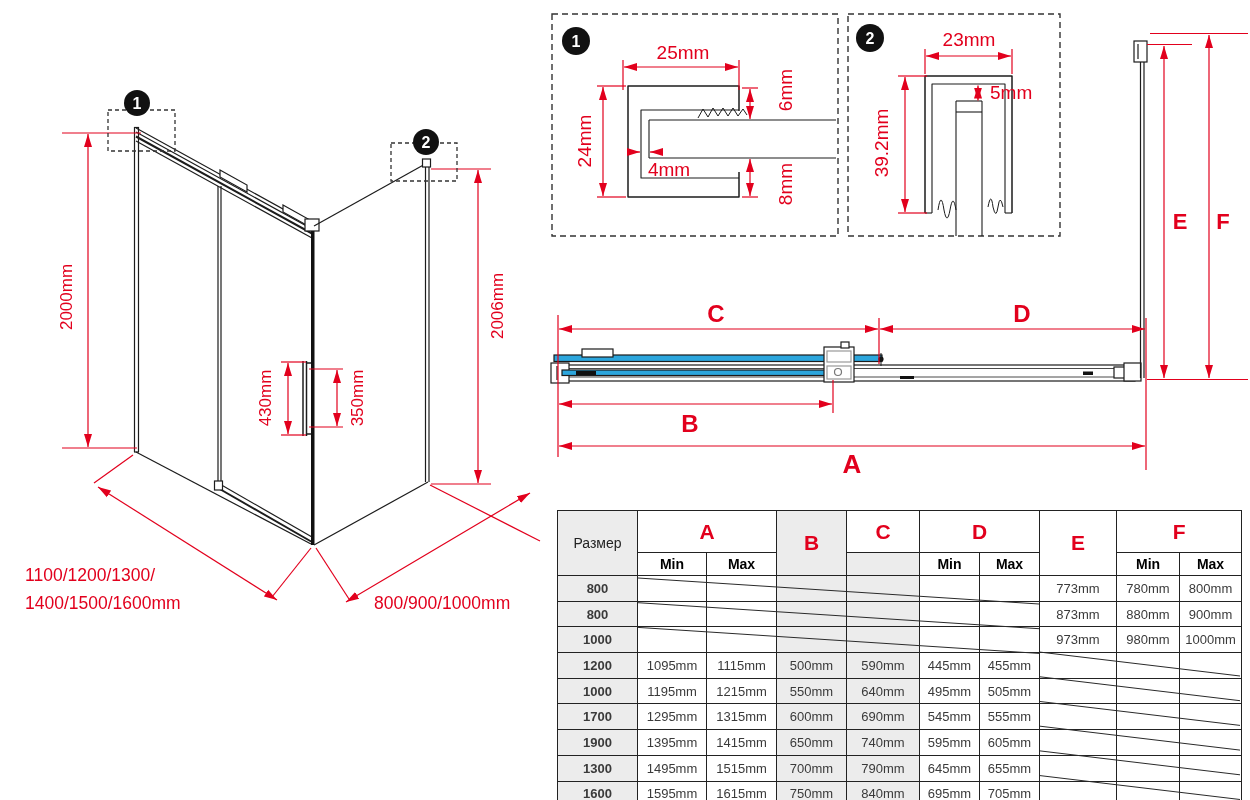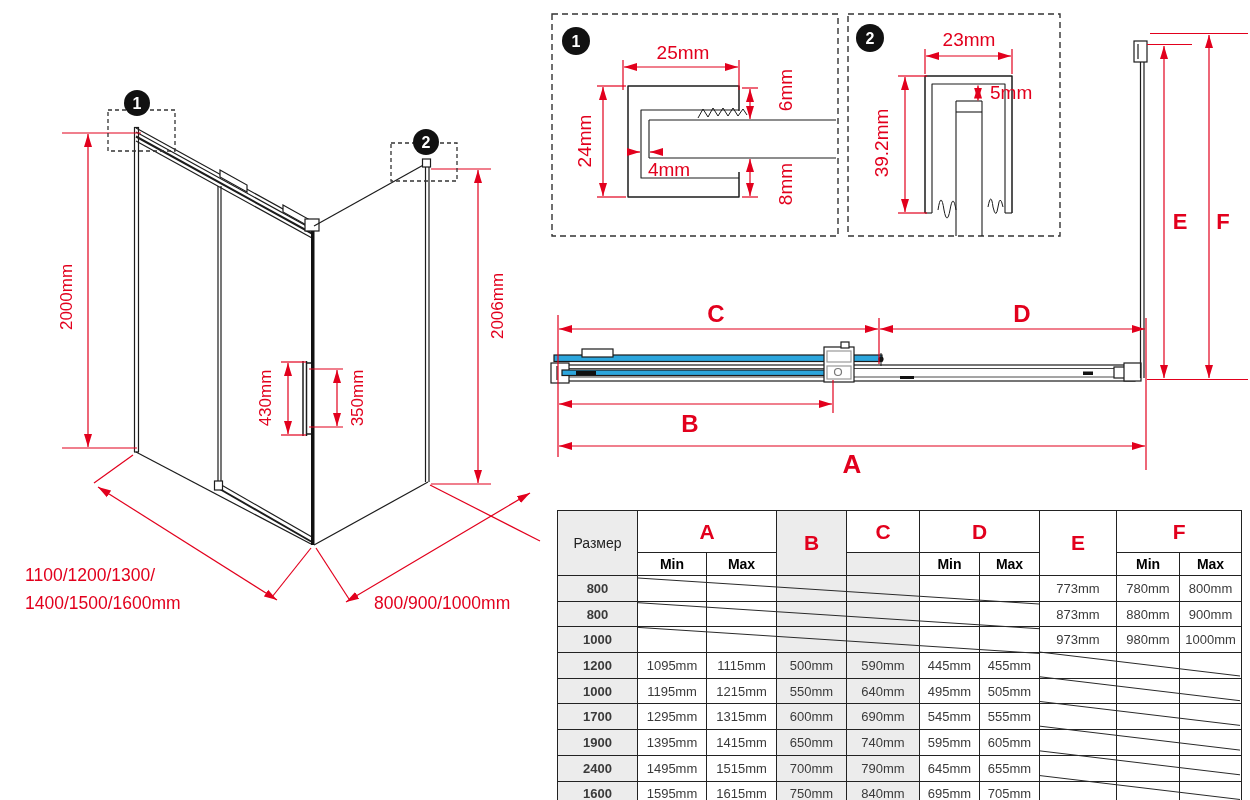--- a/index.html
+++ b/index.html
@@ -355,21 +355,21 @@
           <td>1415mm</td>
       <td class="gray">650mm</td>
           <td class="gray">740mm</td>
       <td>595mm</td>
           <td>605mm</td>
       <td></td>
           <td></td>
           <td></td>
     </tr>
     <tr>
-      <td class="lbl gray no-left">2400</td>
+      <td class="lbl gray no-left">1300</td>
       <td>1495mm</td>
           <td>1515mm</td>
       <td class="gray">700mm</td>
           <td class="gray">790mm</td>
       <td>645mm</td>
           <td>655mm</td>
       <td></td>
           <td></td>
           <td></td>
     </tr>

